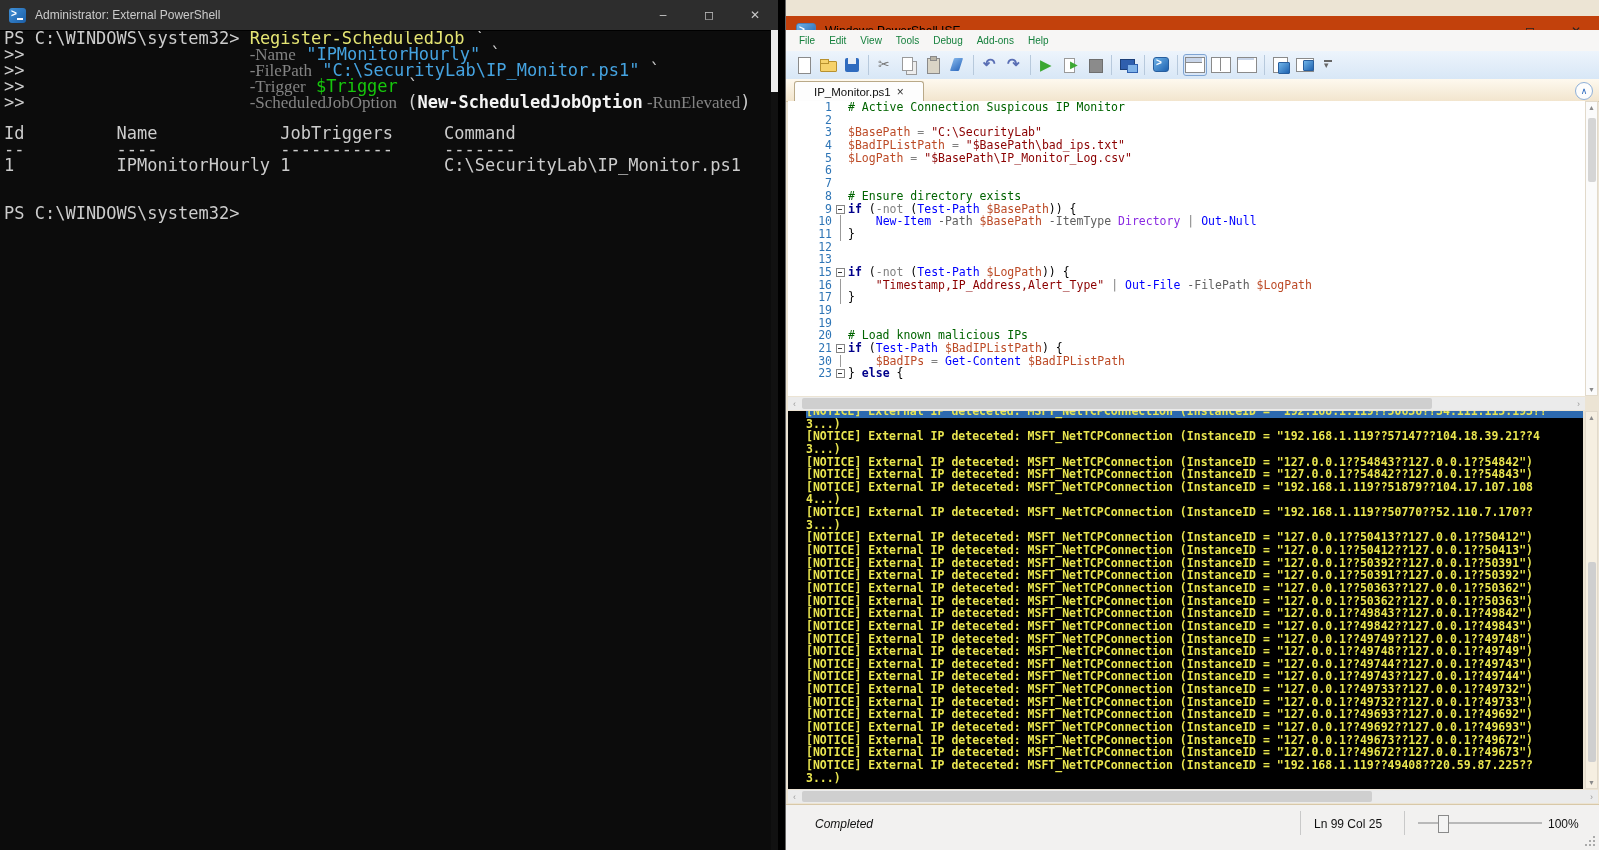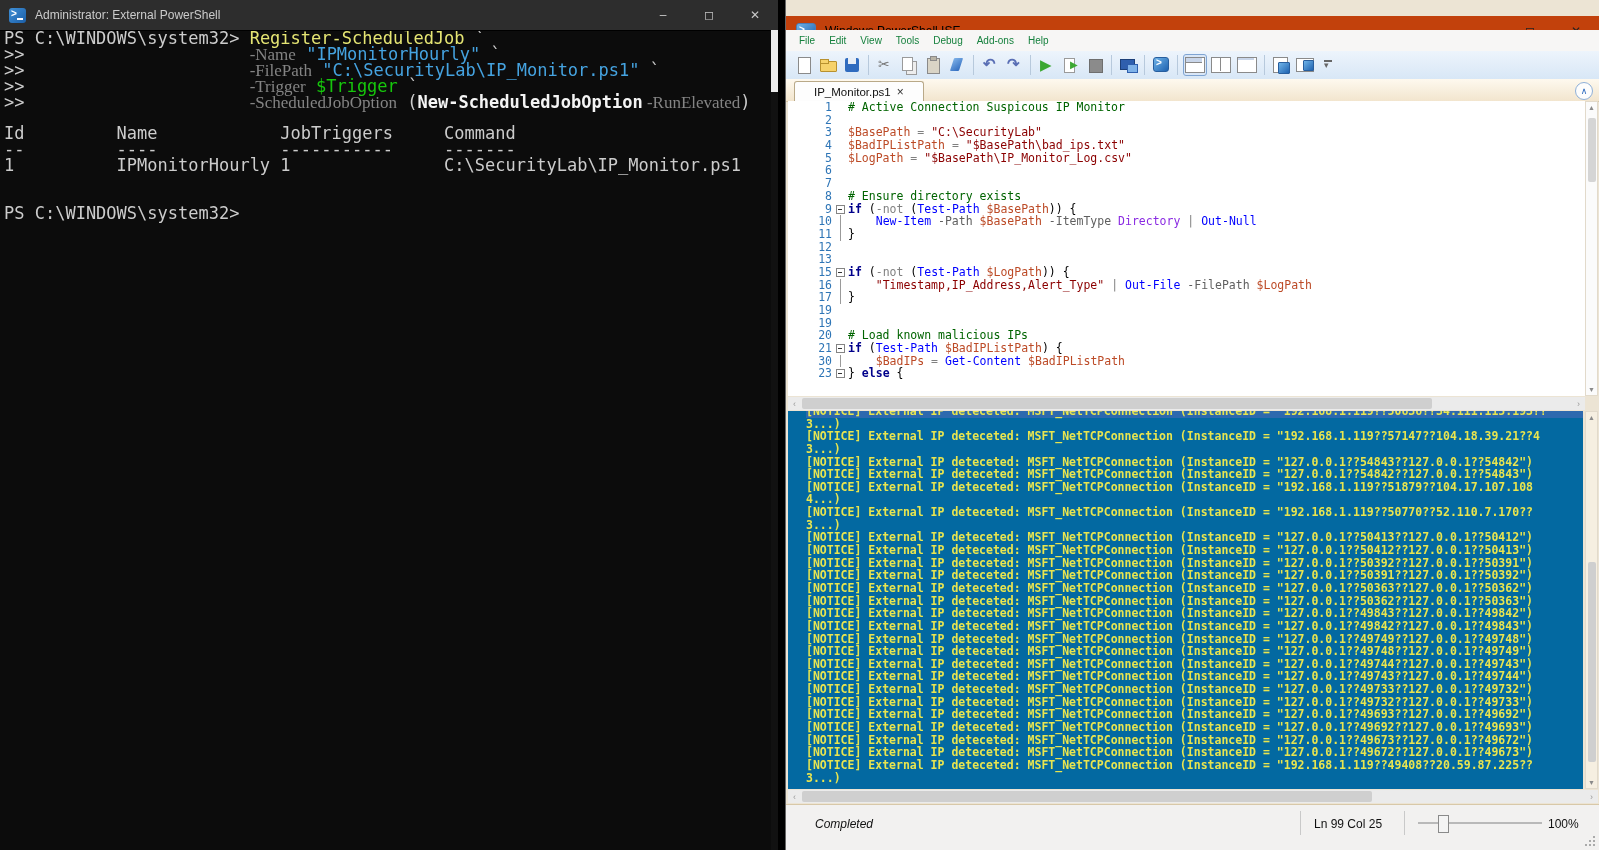--- a/index.html
+++ b/index.html
@@ -108,21 +108,21 @@
   .tk-o{color:#808080;} .tk-a{color:#8A2BE2;} .tk-t{color:#000;}
 
   .ed-vscroll{position:absolute;left:799px;top:101px;width:13px;height:295px;background:#FBFBFB;border:1px solid #E2DACB;box-sizing:border-box;}
   .ed-vscroll .arr{position:absolute;left:0;width:100%;text-align:center;color:#8A8A8A;font-size:7px;}
   .ed-vscroll .thumb{position:absolute;left:2px;width:8px;top:16px;height:64px;background:#D5D5D5;border-radius:2px;}
   .ed-hscroll{position:absolute;left:2px;top:397px;width:797px;height:13px;background:#EBEBEB;}
   .ed-hscroll .thumb{position:absolute;left:14px;top:1px;height:11px;width:630px;background:#CFCFCF;border-radius:2px;}
   .hs-arr{position:absolute;top:0;height:13px;width:13px;color:#9A9A9A;font-size:9px;display:flex;align-items:center;justify-content:center;}
 
   
-  .console{position:absolute;left:2px;top:411px;width:795px;height:378px;background:#0369a1;overflow:hidden;}
+  .console{position:absolute;left:2px;top:411px;width:795px;height:378px;background:#000000;overflow:hidden;}
   .console-inner{position:absolute;left:18px;top:-6px;right:0;
                  font-family:"DejaVu Sans Mono","Liberation Mono",monospace;
                  font-size:11.5px;font-weight:bold;color:#E9E54F;}
   .console-row{height:12.65px;line-height:12.65px;white-space:pre;}
   .console-row.sel{background:linear-gradient(#2D69AE,#2D69AE);}
   .con-vscroll{position:absolute;left:799px;top:411px;width:13px;height:378px;background:#F6EFE1;border:1px solid #E2DACB;box-sizing:border-box;}
   .con-vscroll .arr{position:absolute;left:0;width:100%;text-align:center;color:#8A8A8A;font-size:7px;}
   .con-vscroll .thumb{position:absolute;left:2px;width:8px;top:150px;height:200px;background:#CFCFCF;border-radius:2px;}
   .con-hscroll{position:absolute;left:2px;top:790px;width:810px;height:13px;background:#EBEBEB;}
   .con-hscroll .thumb{position:absolute;left:14px;top:1px;height:11px;width:570px;background:#CFCFCF;border-radius:2px;}

